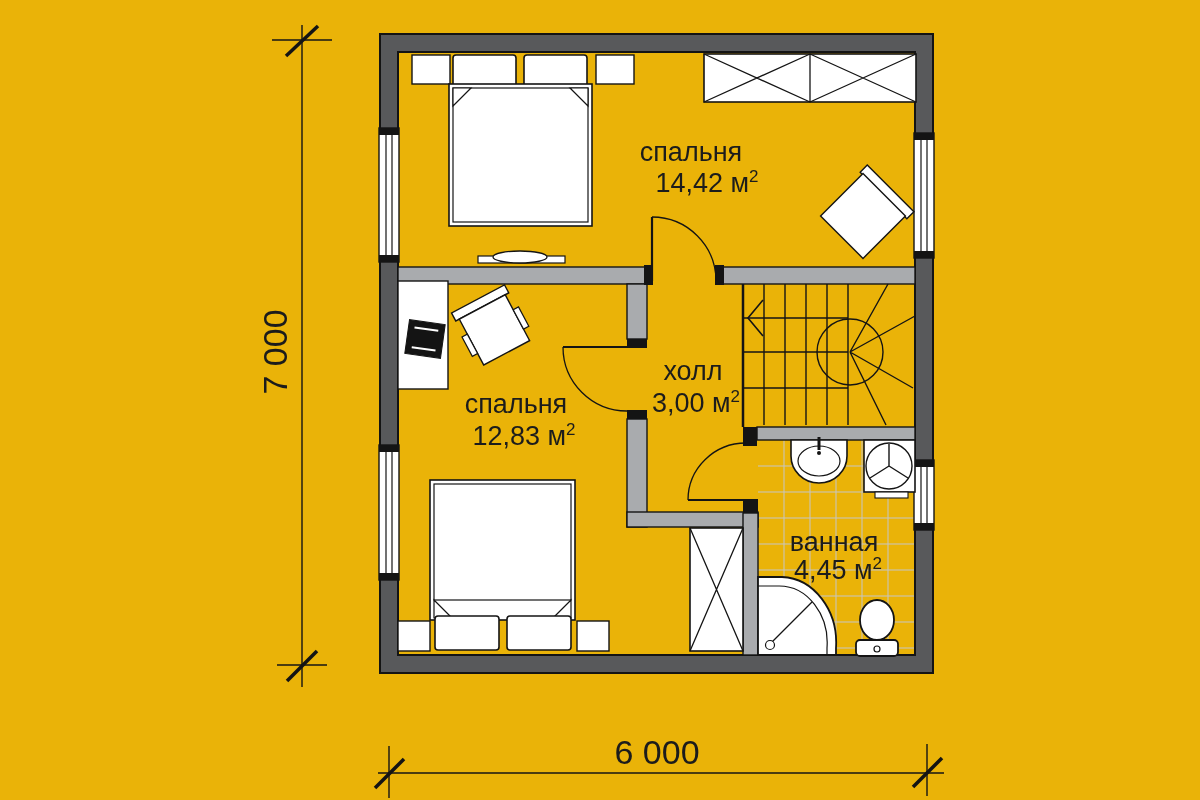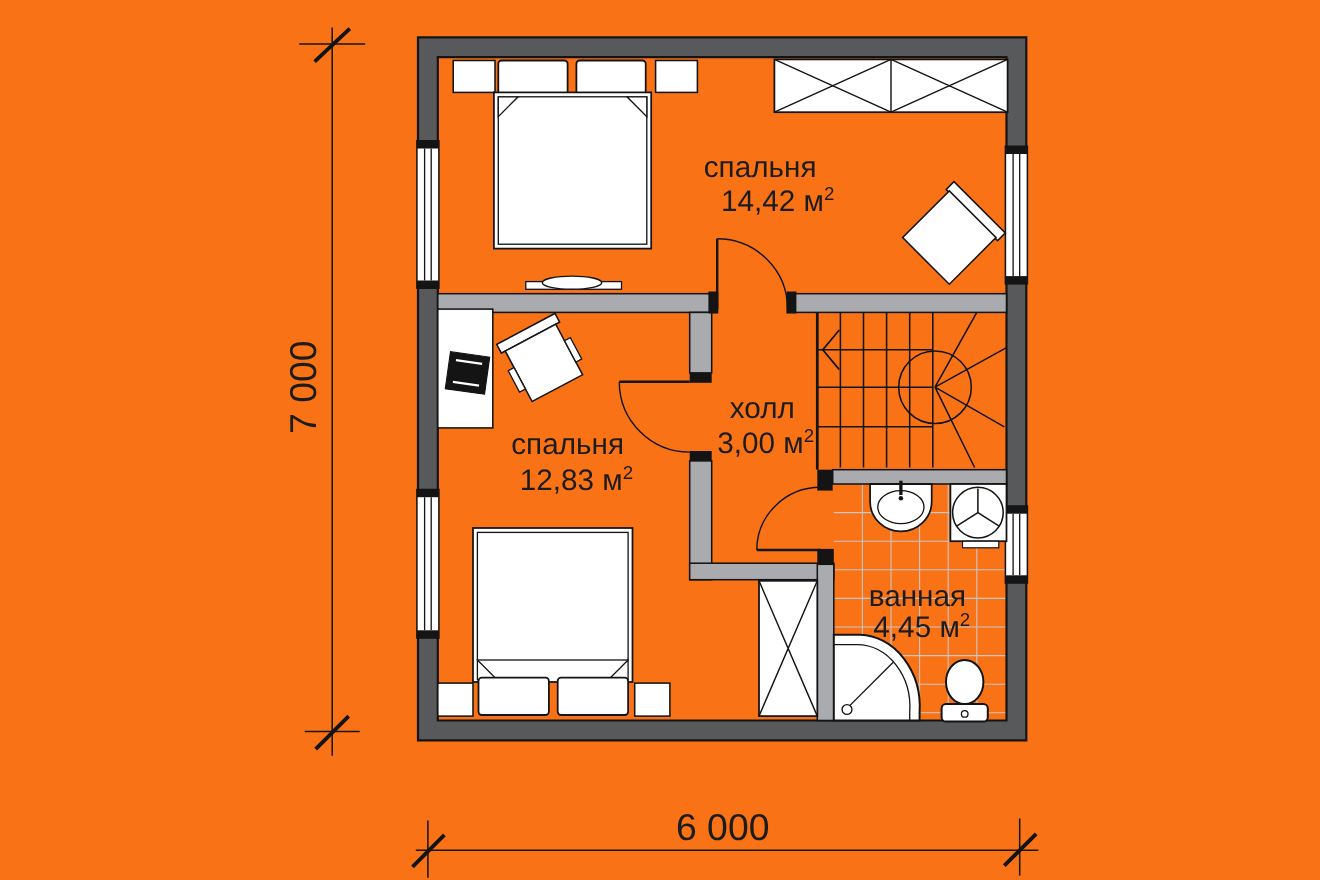--- a/index.html
+++ b/index.html
@@ -1,16 +1,16 @@
 <!DOCTYPE html>
 <html><head>
 <meta charset="utf-8">
 <style>
   html,body{margin:0;padding:0;background:#ffffff;}
-  .canvas{position:relative;width:1200px;height:800px;background:#f97316;overflow:hidden;
+  .canvas{position:relative;width:1200px;height:800px;background:#eab308;overflow:hidden;
           font-family:"Liberation Sans", sans-serif;text-align:right;}
   svg text{font-family:"Liberation Sans", sans-serif;fill:#1c1c1c;}
   .room-label{font-size:27px;}
   .dim-label{font-size:34px;}
 </style>
 </head>
 <body>
 
 <div class="canvas">
 <svg width="1200" height="800" viewBox="0 0 1200 800">

